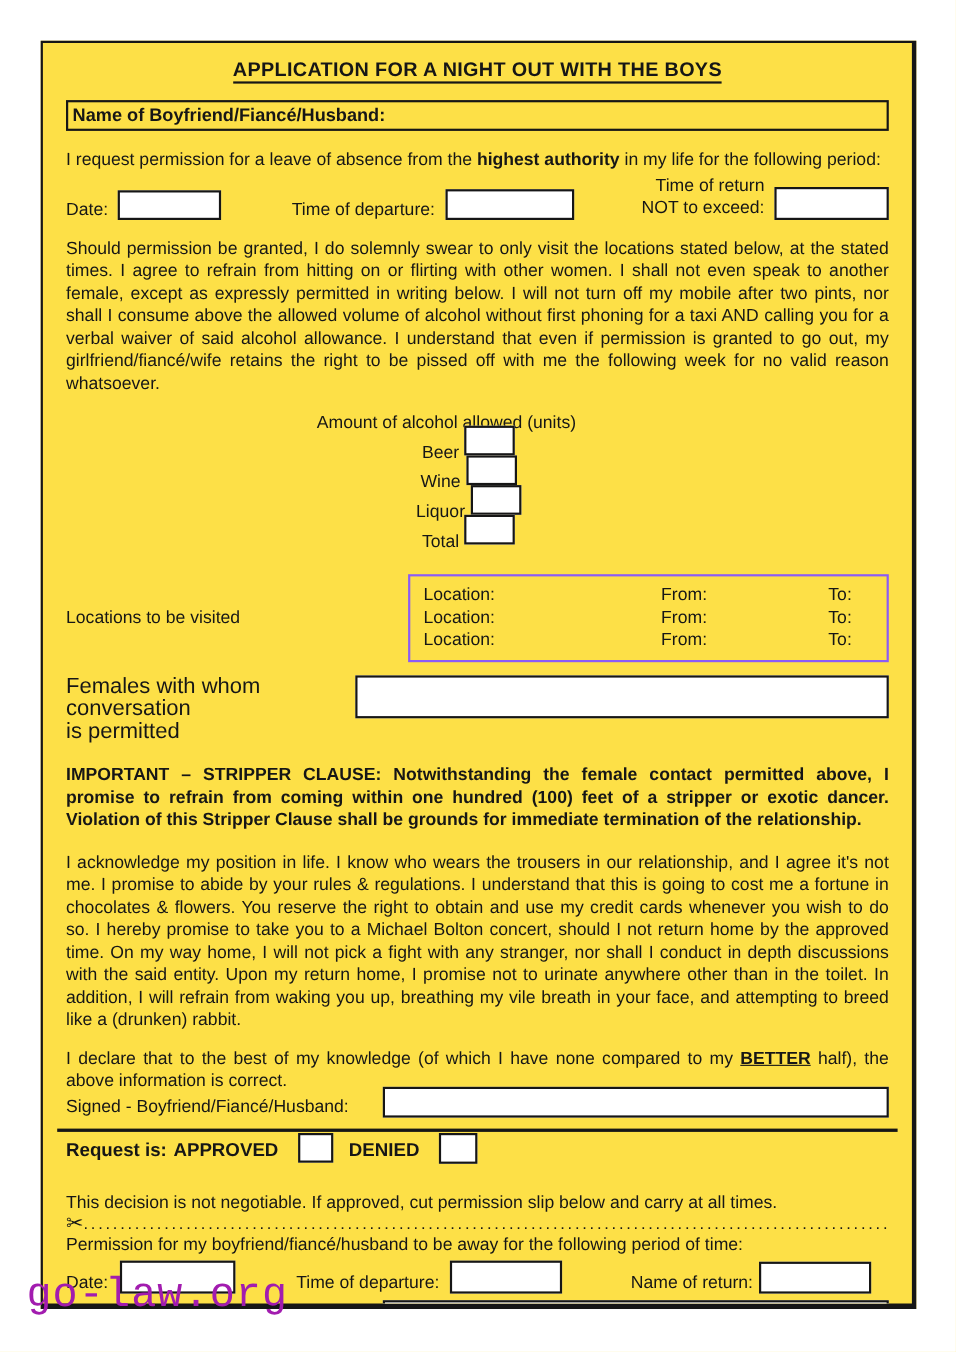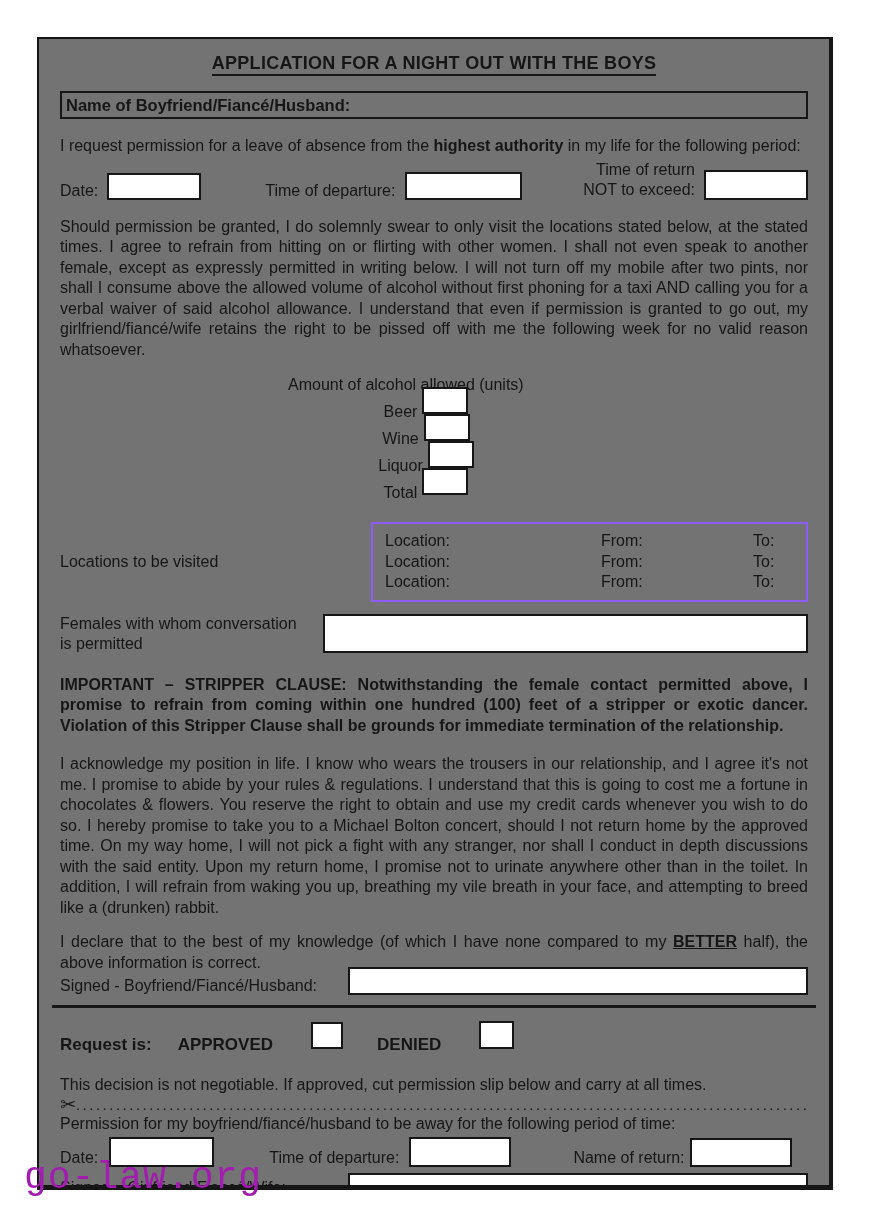--- a/index.html
+++ b/index.html
@@ -5,21 +5,21 @@
   html, body { margin:0; padding:0; }
   body {
     width:869px; height:1229px; background:#ffffff; position:relative;
     font-family:"Liberation Sans","DejaVu Sans",sans-serif; color:#161616;
     overflow:hidden;
   }
   .page {
     position:absolute; left:37px; top:37px; width:796px; height:1153px;
     box-sizing:border-box;
     border:2px solid #161616; border-right-width:4px; border-bottom-width:5px;
-    padding:12px 21px 0 21px; overflow:hidden; background:#737373;
+    padding:12px 21px 0 21px; overflow:hidden; background:#fde047;
   }
   .title { margin:0; text-align:center; font-size:18px; font-weight:bold; letter-spacing:.3px; line-height:24px; }
   .title span { border-bottom:2px solid #161616; padding-bottom:1px; }
 
   .name-box {
     margin-top:16px; border:2px solid #161616; height:28px; box-sizing:border-box;
     display:flex; align-items:center; padding:0 4px;
     font-weight:bold; font-size:16.5px;
   }
 
@@ -44,30 +44,30 @@
   .alc-row { display:flex; align-items:center; margin-top:16px; font-size:16px;flex-direction:column; }
   .alc-label { width:292px; flex:none; }
   .alc-item { display:flex; align-items:flex-end; margin-right:16px; }
   .alc-item .ibox { width:46px; height:27px; margin-left:5px; transform:translateY(-7px); }
 
   .loc-row-wrap { display:flex; align-items:center; margin-top:20px; font-size:16px; }
   .side-col { width:263px; flex:none; line-height:20.5px; }
   .loc-box { flex:1; border:2px solid #8b5cf6; padding:7px 0 7px 12px;margin-left:48px; }
   .loc-line { display:grid; grid-template-columns:216px 152px 1fr; line-height:20.5px; }
 
-  .fem-row { display:flex; align-items:flex-start; margin-top:12px; font-size:16px; }
+  .fem-row { display:flex; align-items:flex-start; margin-top:12px; font-size:20px; }
   .fem-box { flex:1; height:39px; }
 
   .signed-row { display:flex; align-items:flex-end; margin-top:-6px; font-size:16px; }
   .signed-lbl { width:288px; flex:none; }
   .sig-box { flex:1; height:28px; }
 
   .divider { height:3px; background:#161616; margin:10px -8px 0 -8px; }
 
-  .req-row { display:flex; align-items:flex-end; margin-top:19px; font-size:17px; font-weight:bold;gap:20px; }
+  .req-row { display:flex; margin-top:7px; font-size:17px; font-weight:bold; }
   .req-row .appr-box { width:32px; height:27px; margin-left:18px; transform:translateY(-6px); }
   .req-row .den-lbl { margin-left:14px; }
   .req-row .den-box { width:35px; height:28px; margin-left:18px; transform:translateY(-6px); }
 
   .note { margin-top:20px; }
 
   .cutline { display:flex; align-items:center; height:18px; margin-top:0; }
   .scissors { font-size:19px; line-height:18px; flex:none; }
   .dots { flex:1; overflow:hidden; white-space:nowrap; font-size:15px; letter-spacing:2.5px; line-height:18px; }
 

